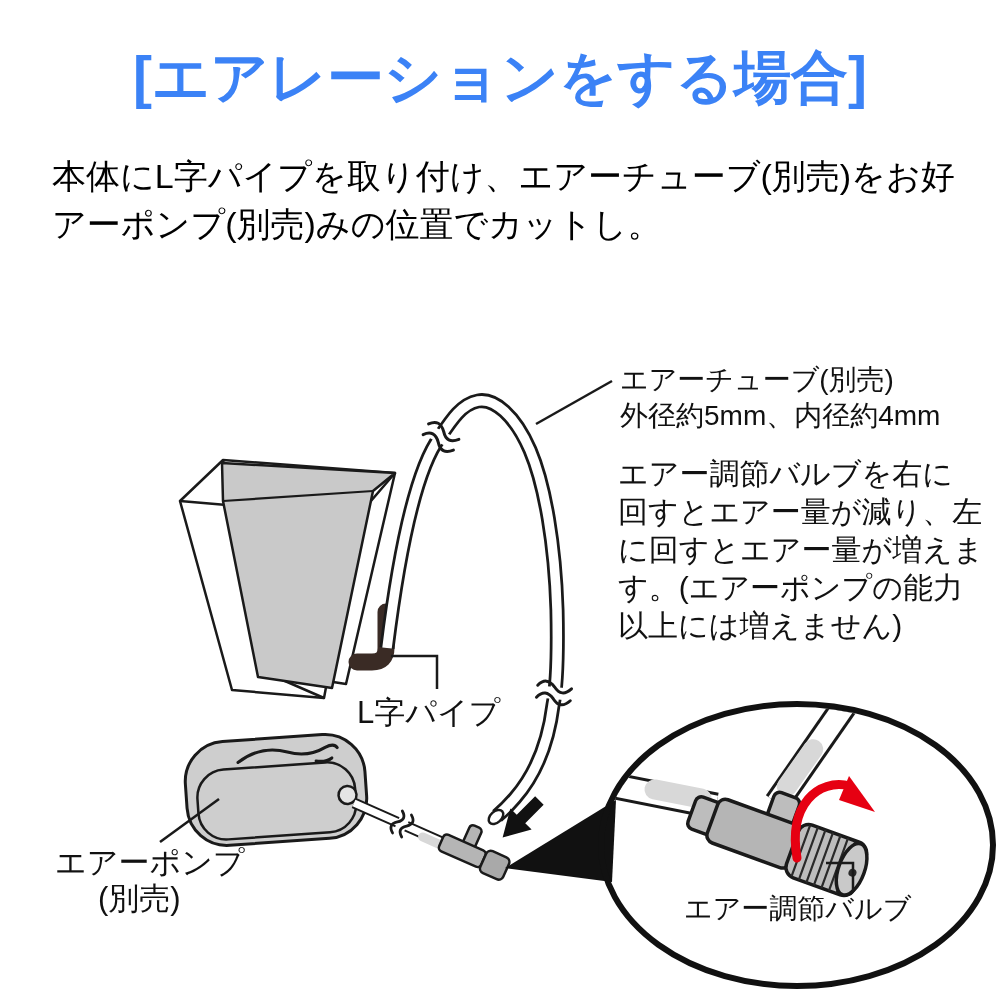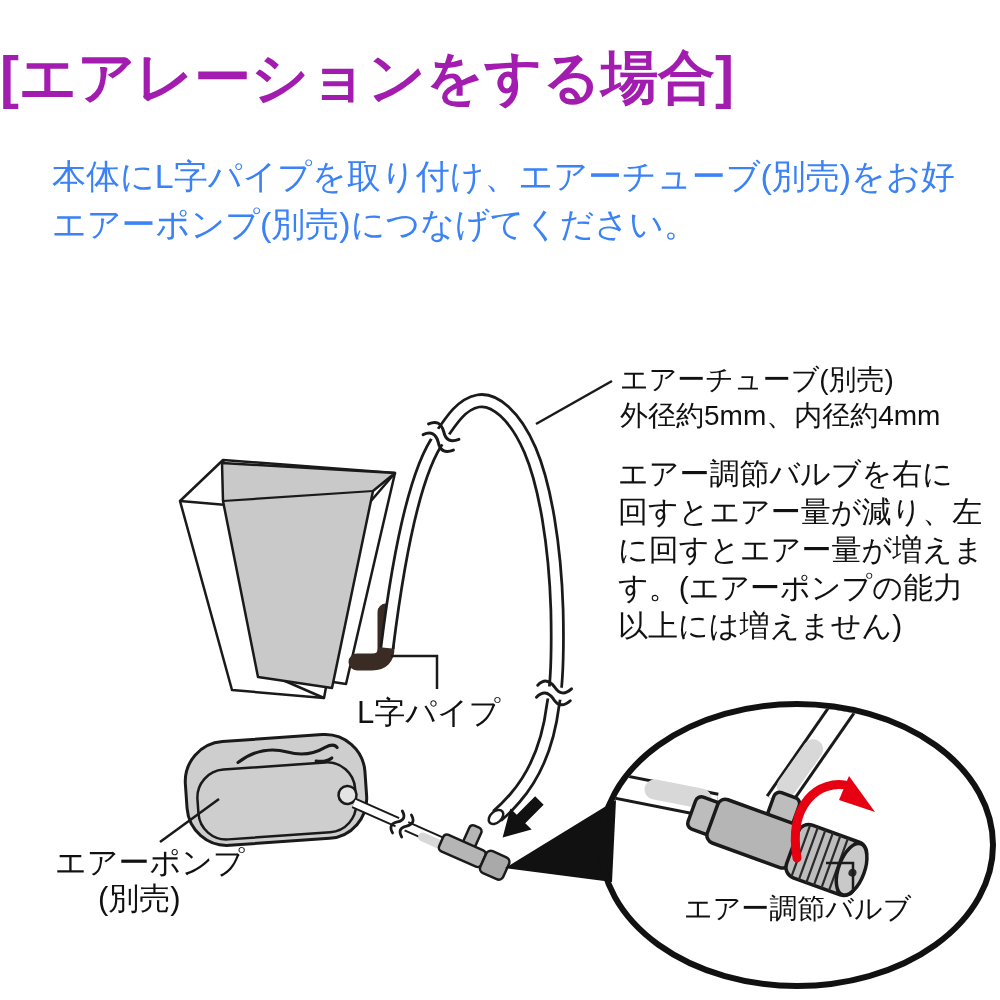--- a/index.html
+++ b/index.html
@@ -1,40 +1,40 @@
 <!DOCTYPE html>
 <html><head>
 <meta charset="utf-8">
 <style>
   html,body { margin:0; padding:0; background:#ffffff; }
   body { width:1000px; height:1000px; font-family:"Liberation Sans", sans-serif; }
   .page { position:relative; width:1000px; height:1000px; overflow:hidden; background:#fff; }
   .title {
     position:absolute; top:40px; left:0; width:100%;
-    text-align:left; font-size:57px; font-weight:bold;
-    color:#a21caf; white-space:nowrap;
+    text-align:center; font-size:57px; font-weight:bold;
+    color:#3b82f6; white-space:nowrap;
   }
   .intro {
     position:absolute; left:52px; top:152px; width:915px;
-    font-size:34px; line-height:48px; color:#3b82f6; font-weight:500;
+    font-size:34px; line-height:48px; color:#000000; font-weight:500;
   }
   .intro div { white-space:nowrap; }
   svg.diagram { position:absolute; left:0; top:0; }
   svg text { fill:#111; font-family:"Liberation Sans", sans-serif; }
 </style>
 </head>
 <body>
 
 <div class="page">
 
   <div class="title">[エアレーションをする場合]</div>
 
   <div class="intro">
     <div>本体にL字パイプを取り付け、エアーチューブ(別売)をお好</div>
-    <div>エアーポンプ(別売)につなげてください。</div>
+    <div>アーポンプ(別売)みの位置でカットし。</div>
   </div>
 
   <svg class="diagram" width="1000" height="1000" viewBox="0 0 1000 1000">
 
     <defs>
       <clipPath id="insetClip">
           <ellipse cx="797" cy="845" rx="193" ry="138"></ellipse>
         </clipPath>
     </defs>
 

